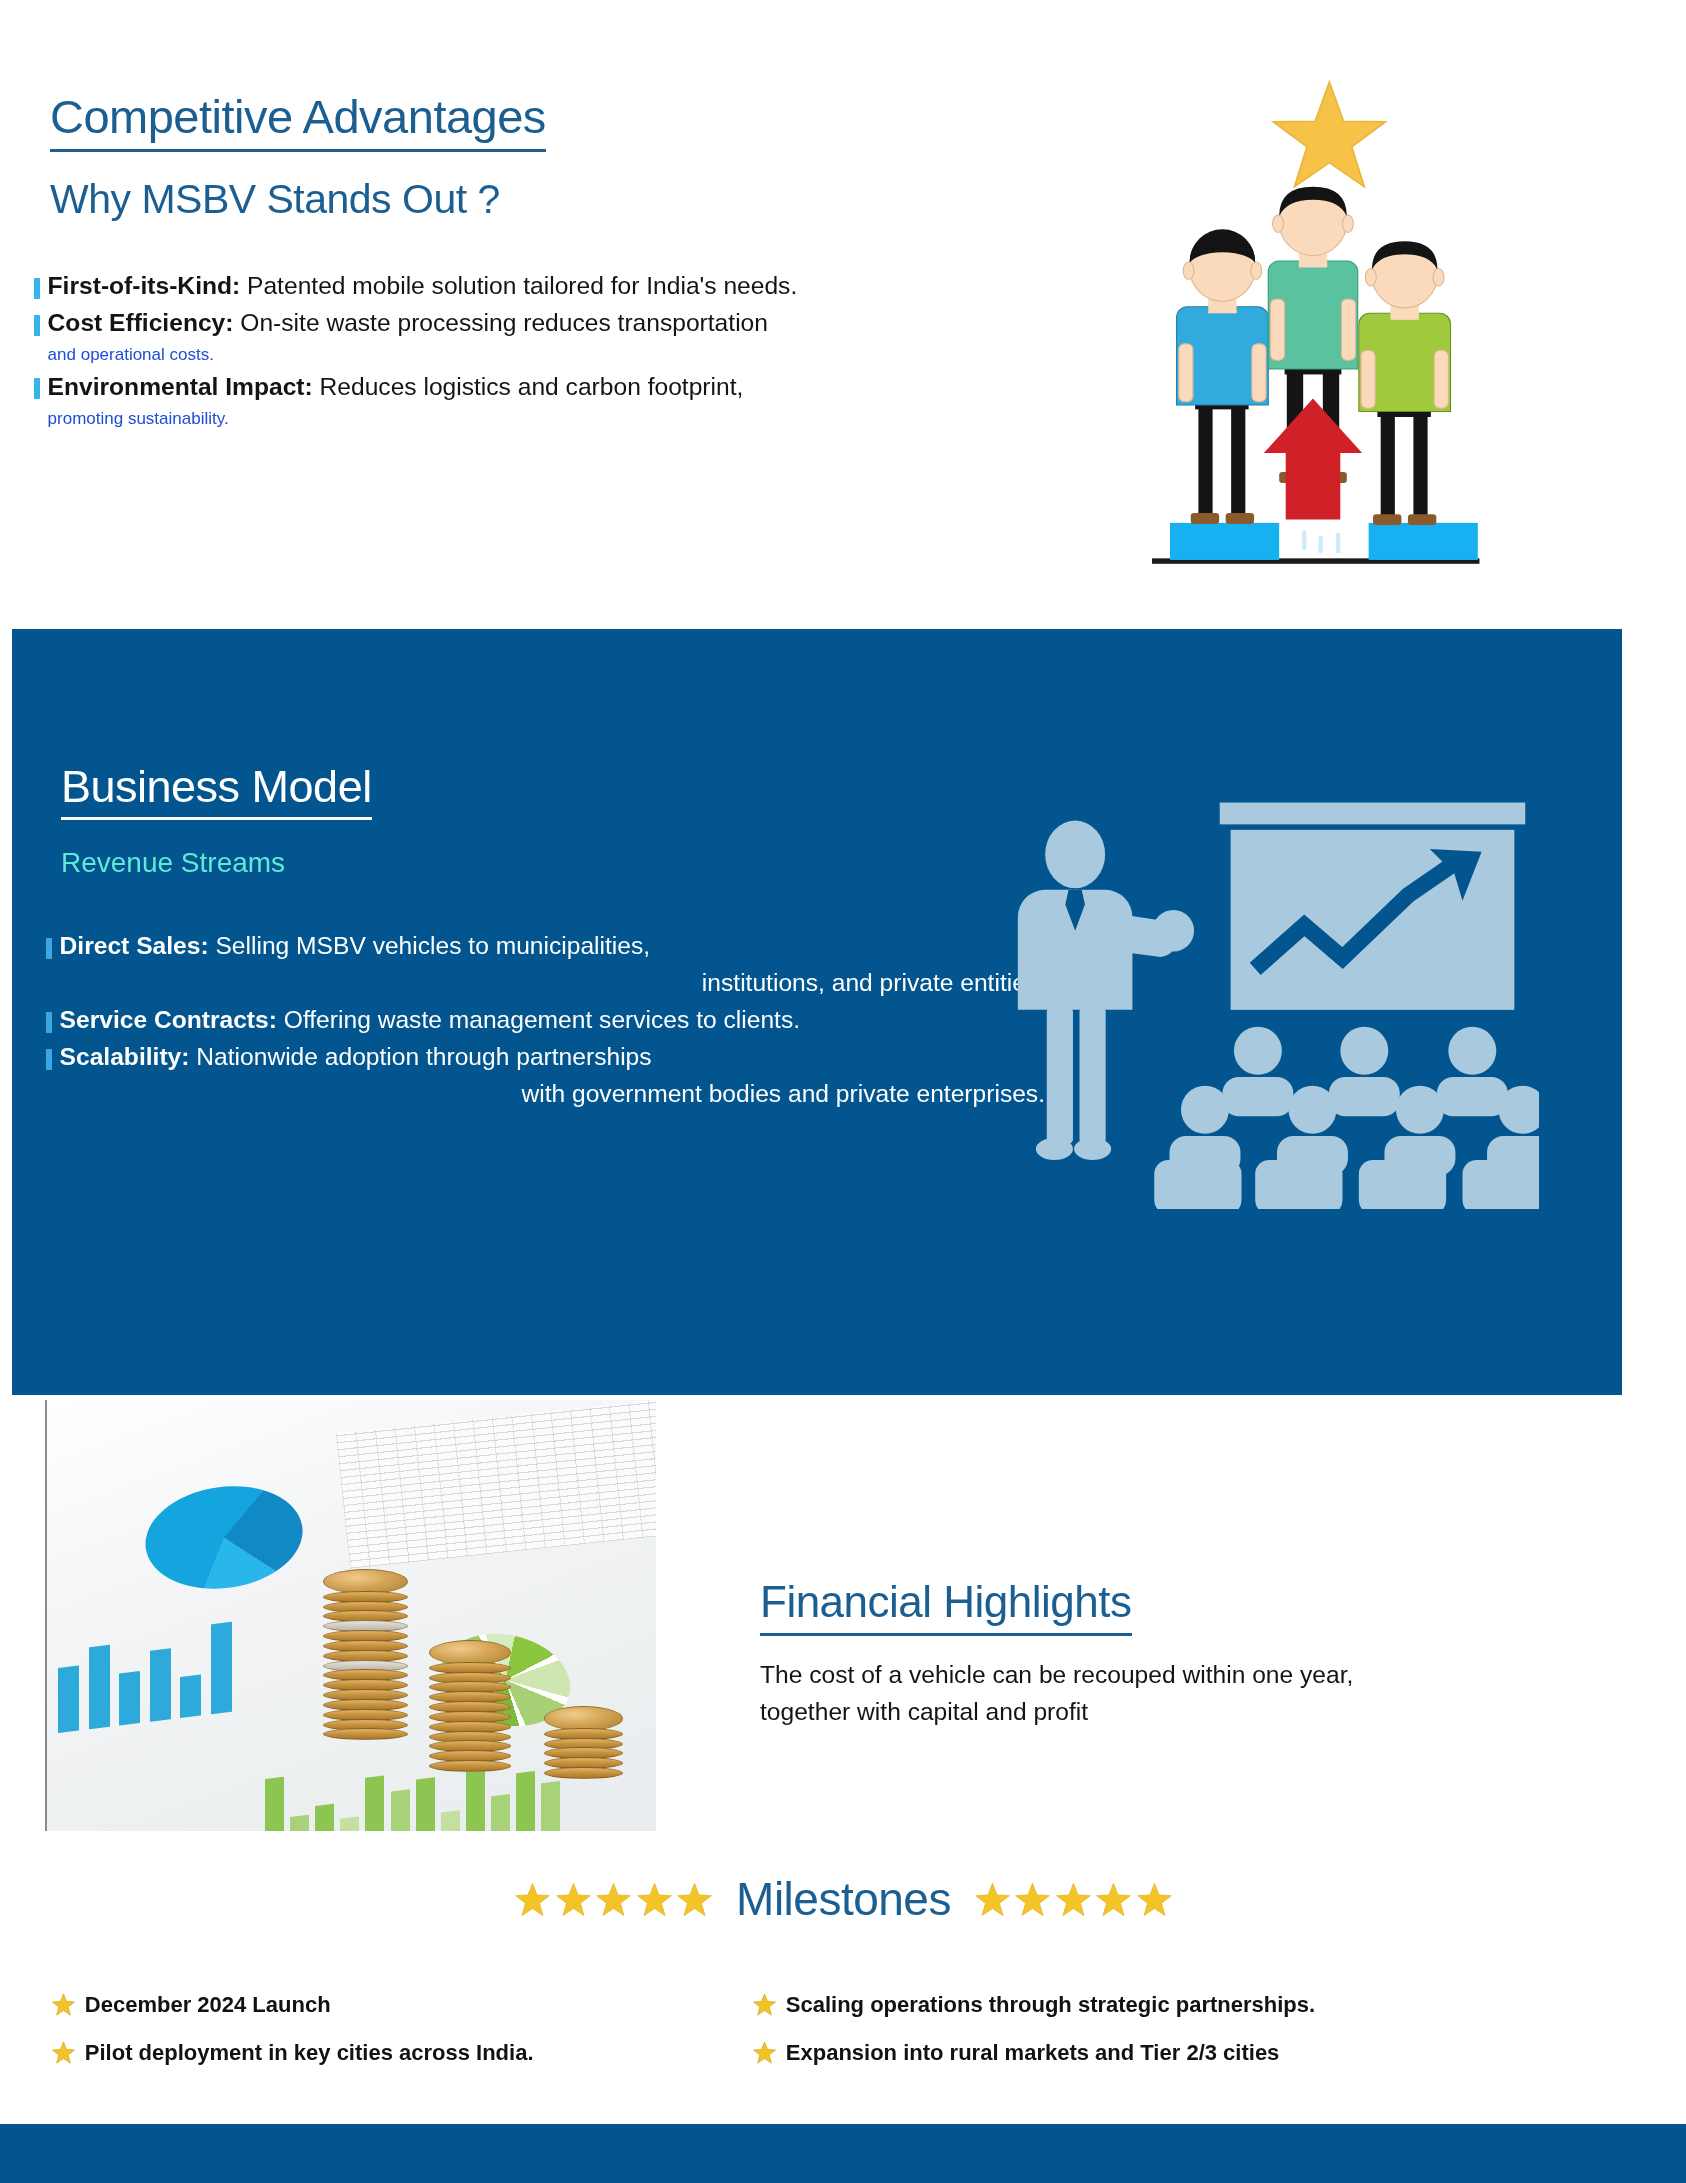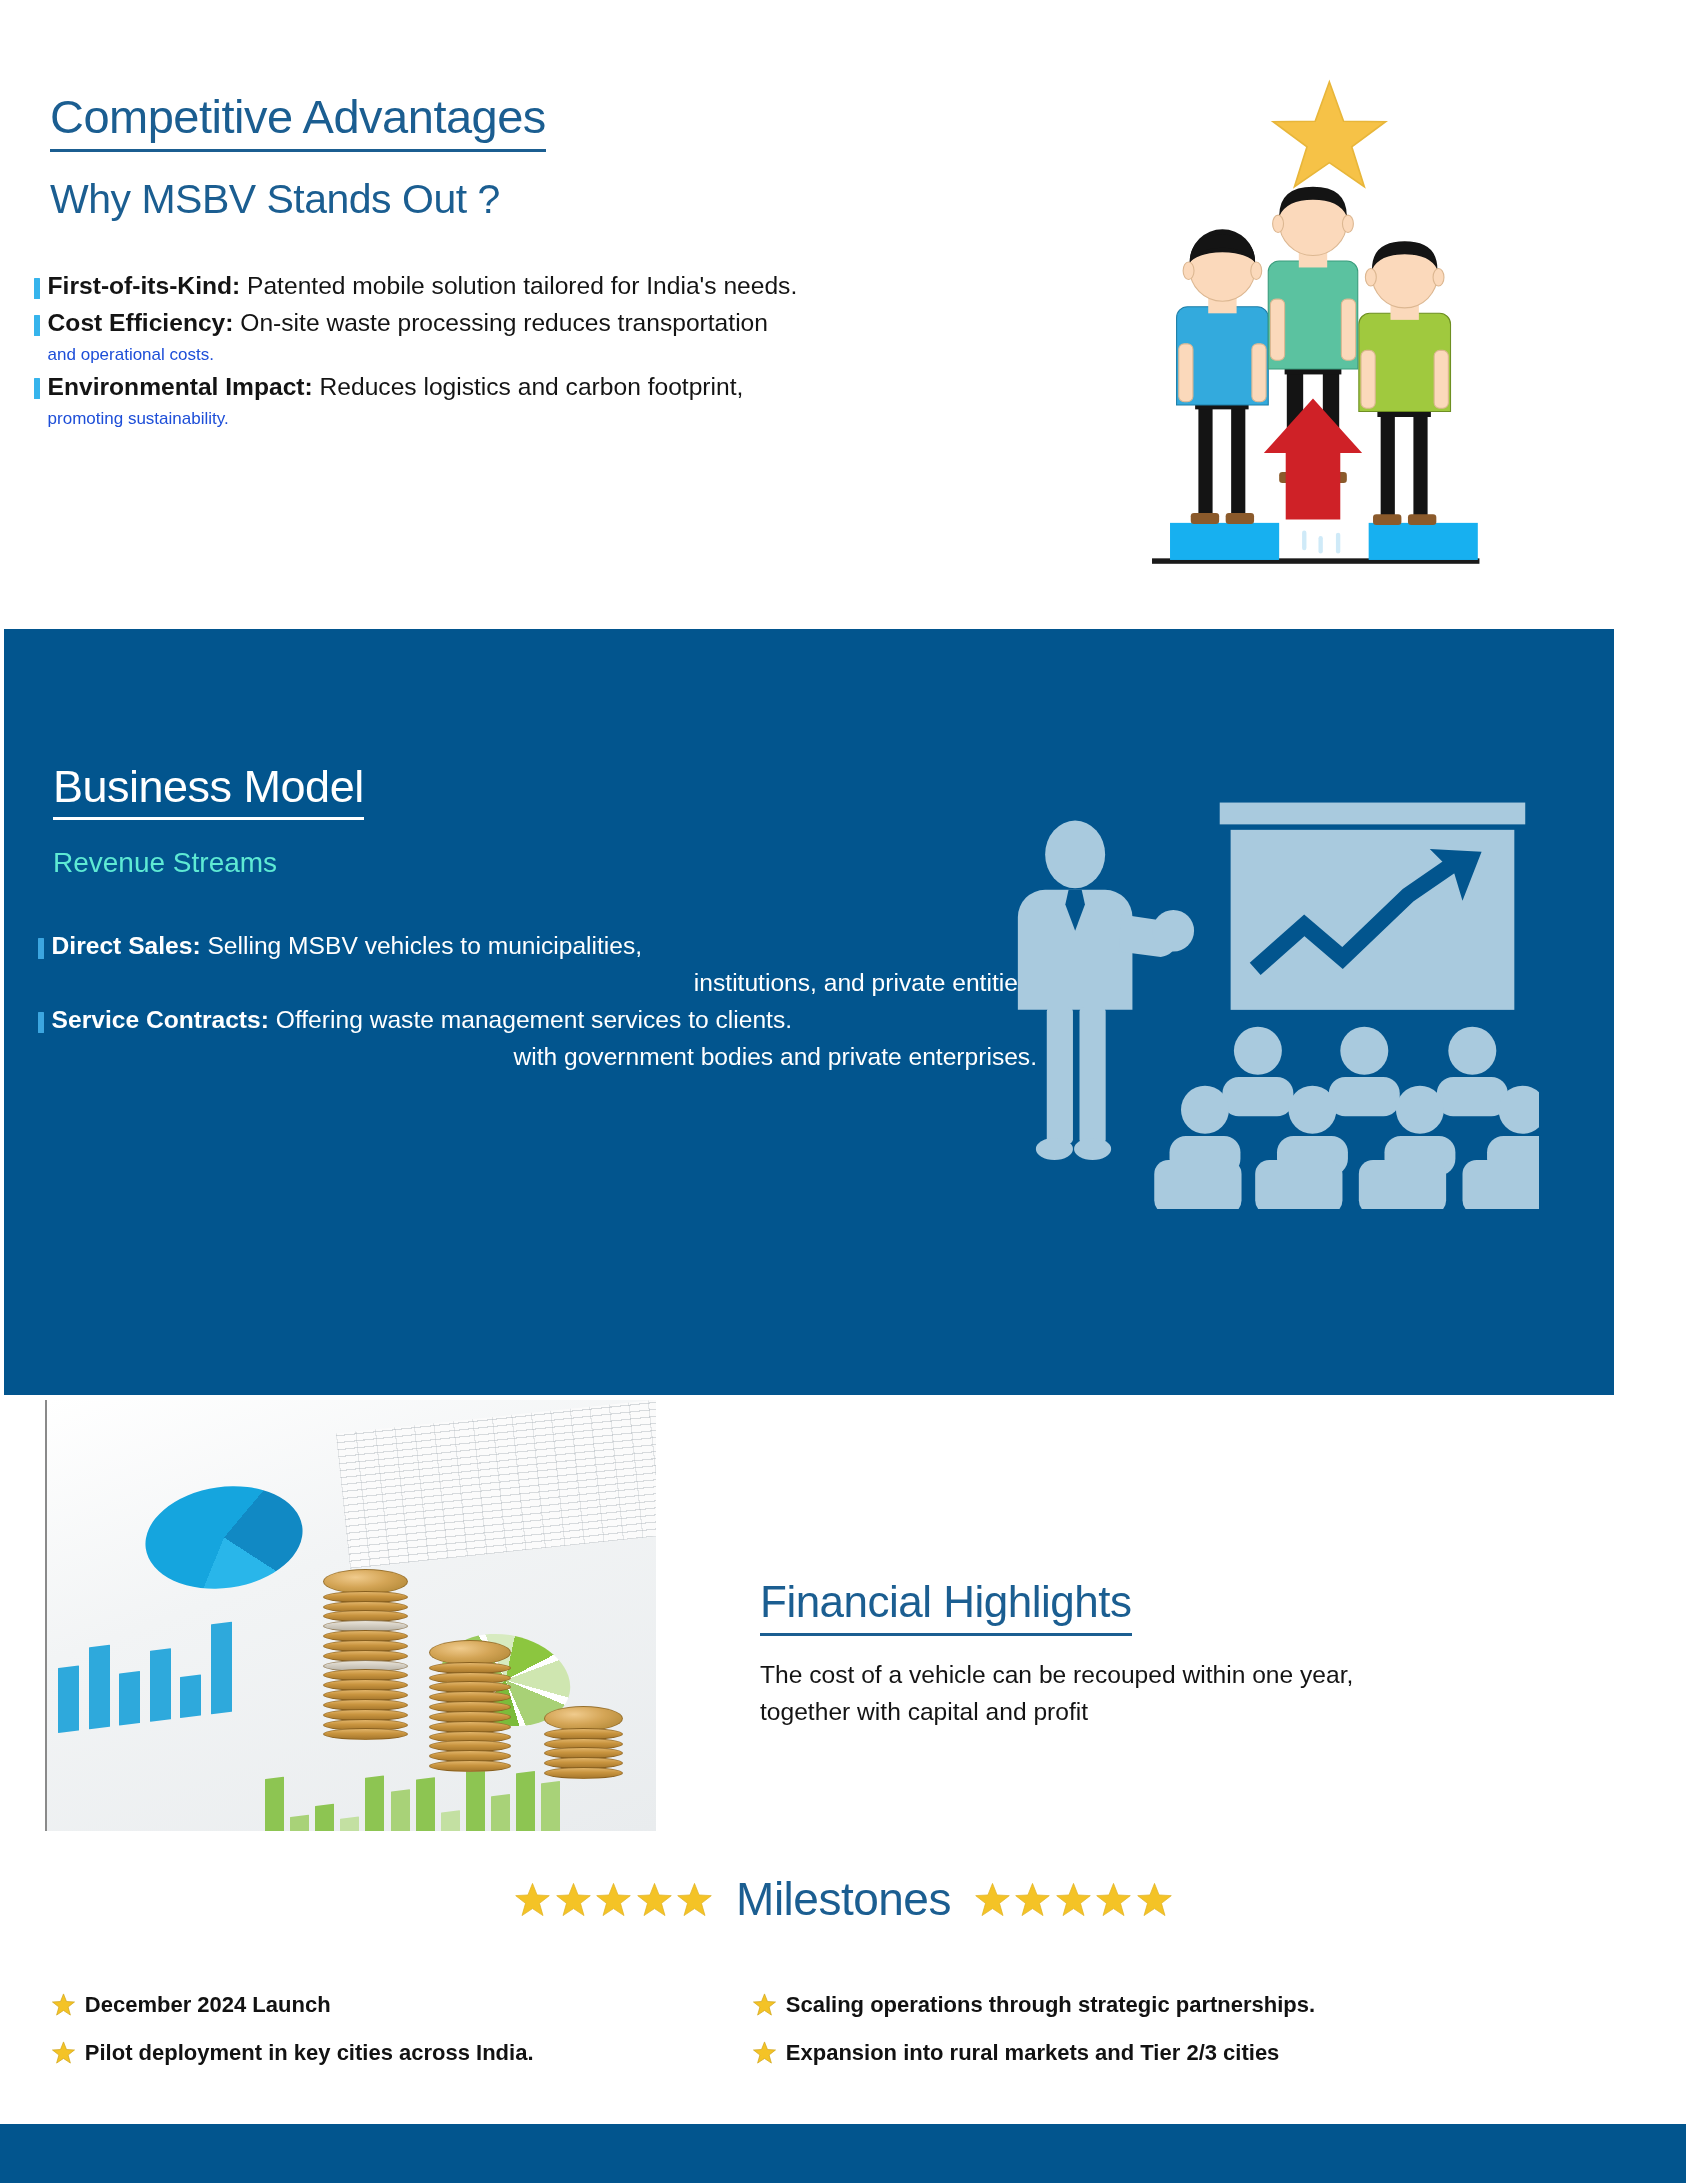--- a/index.html
+++ b/index.html
@@ -78,21 +78,21 @@
 
   
   #podium-illustration {
     position: absolute; left: 1122px; top: 71px;
     width: 382px; height: 513px;
   }
 
   
   #sec-business {
     position: absolute;
-    left: 4px; top: 629px;
+    left: 12px; top: 629px;
     width: 1610px; height: 766px;
     background: #02558E;
   }
   #bm-title {
     position: absolute; left: 49px; top: 135px;
     color: #ffffff; border-bottom-color: #ffffff;
     font-size: 45px; padding-bottom: 7.6px;
   }
   #bm-subtitle {
     position: absolute; left: 49px; top: 218px;
@@ -316,20 +316,24 @@
       </li>
 
       <li>
         <div class="bullet-row">
           <span class="bullet-mark"></span>
           <span class="bullet-text"><b>Service Contracts:</b><span> Offering waste management services to clients.</span></span>
         </div>
       </li>
 
       <li>
+        <div class="bullet-row">
+          <span class="bullet-mark"></span>
+          <span class="bullet-text"><b>Scalability:</b><span> Nationwide adoption through partnerships</span></span>
+        </div>
         <div class="bullet-cont">with government bodies and private enterprises.</div>
       </li>
     </ul>
   </section>
 
   <div id="presentation-illustration">
     <svg viewBox="0 0 960 790" xmlns="http://www.w3.org/2000/svg">
       <g fill="#A9CADE">
 
         <rect x="375" y="45" width="560" height="40"></rect>

